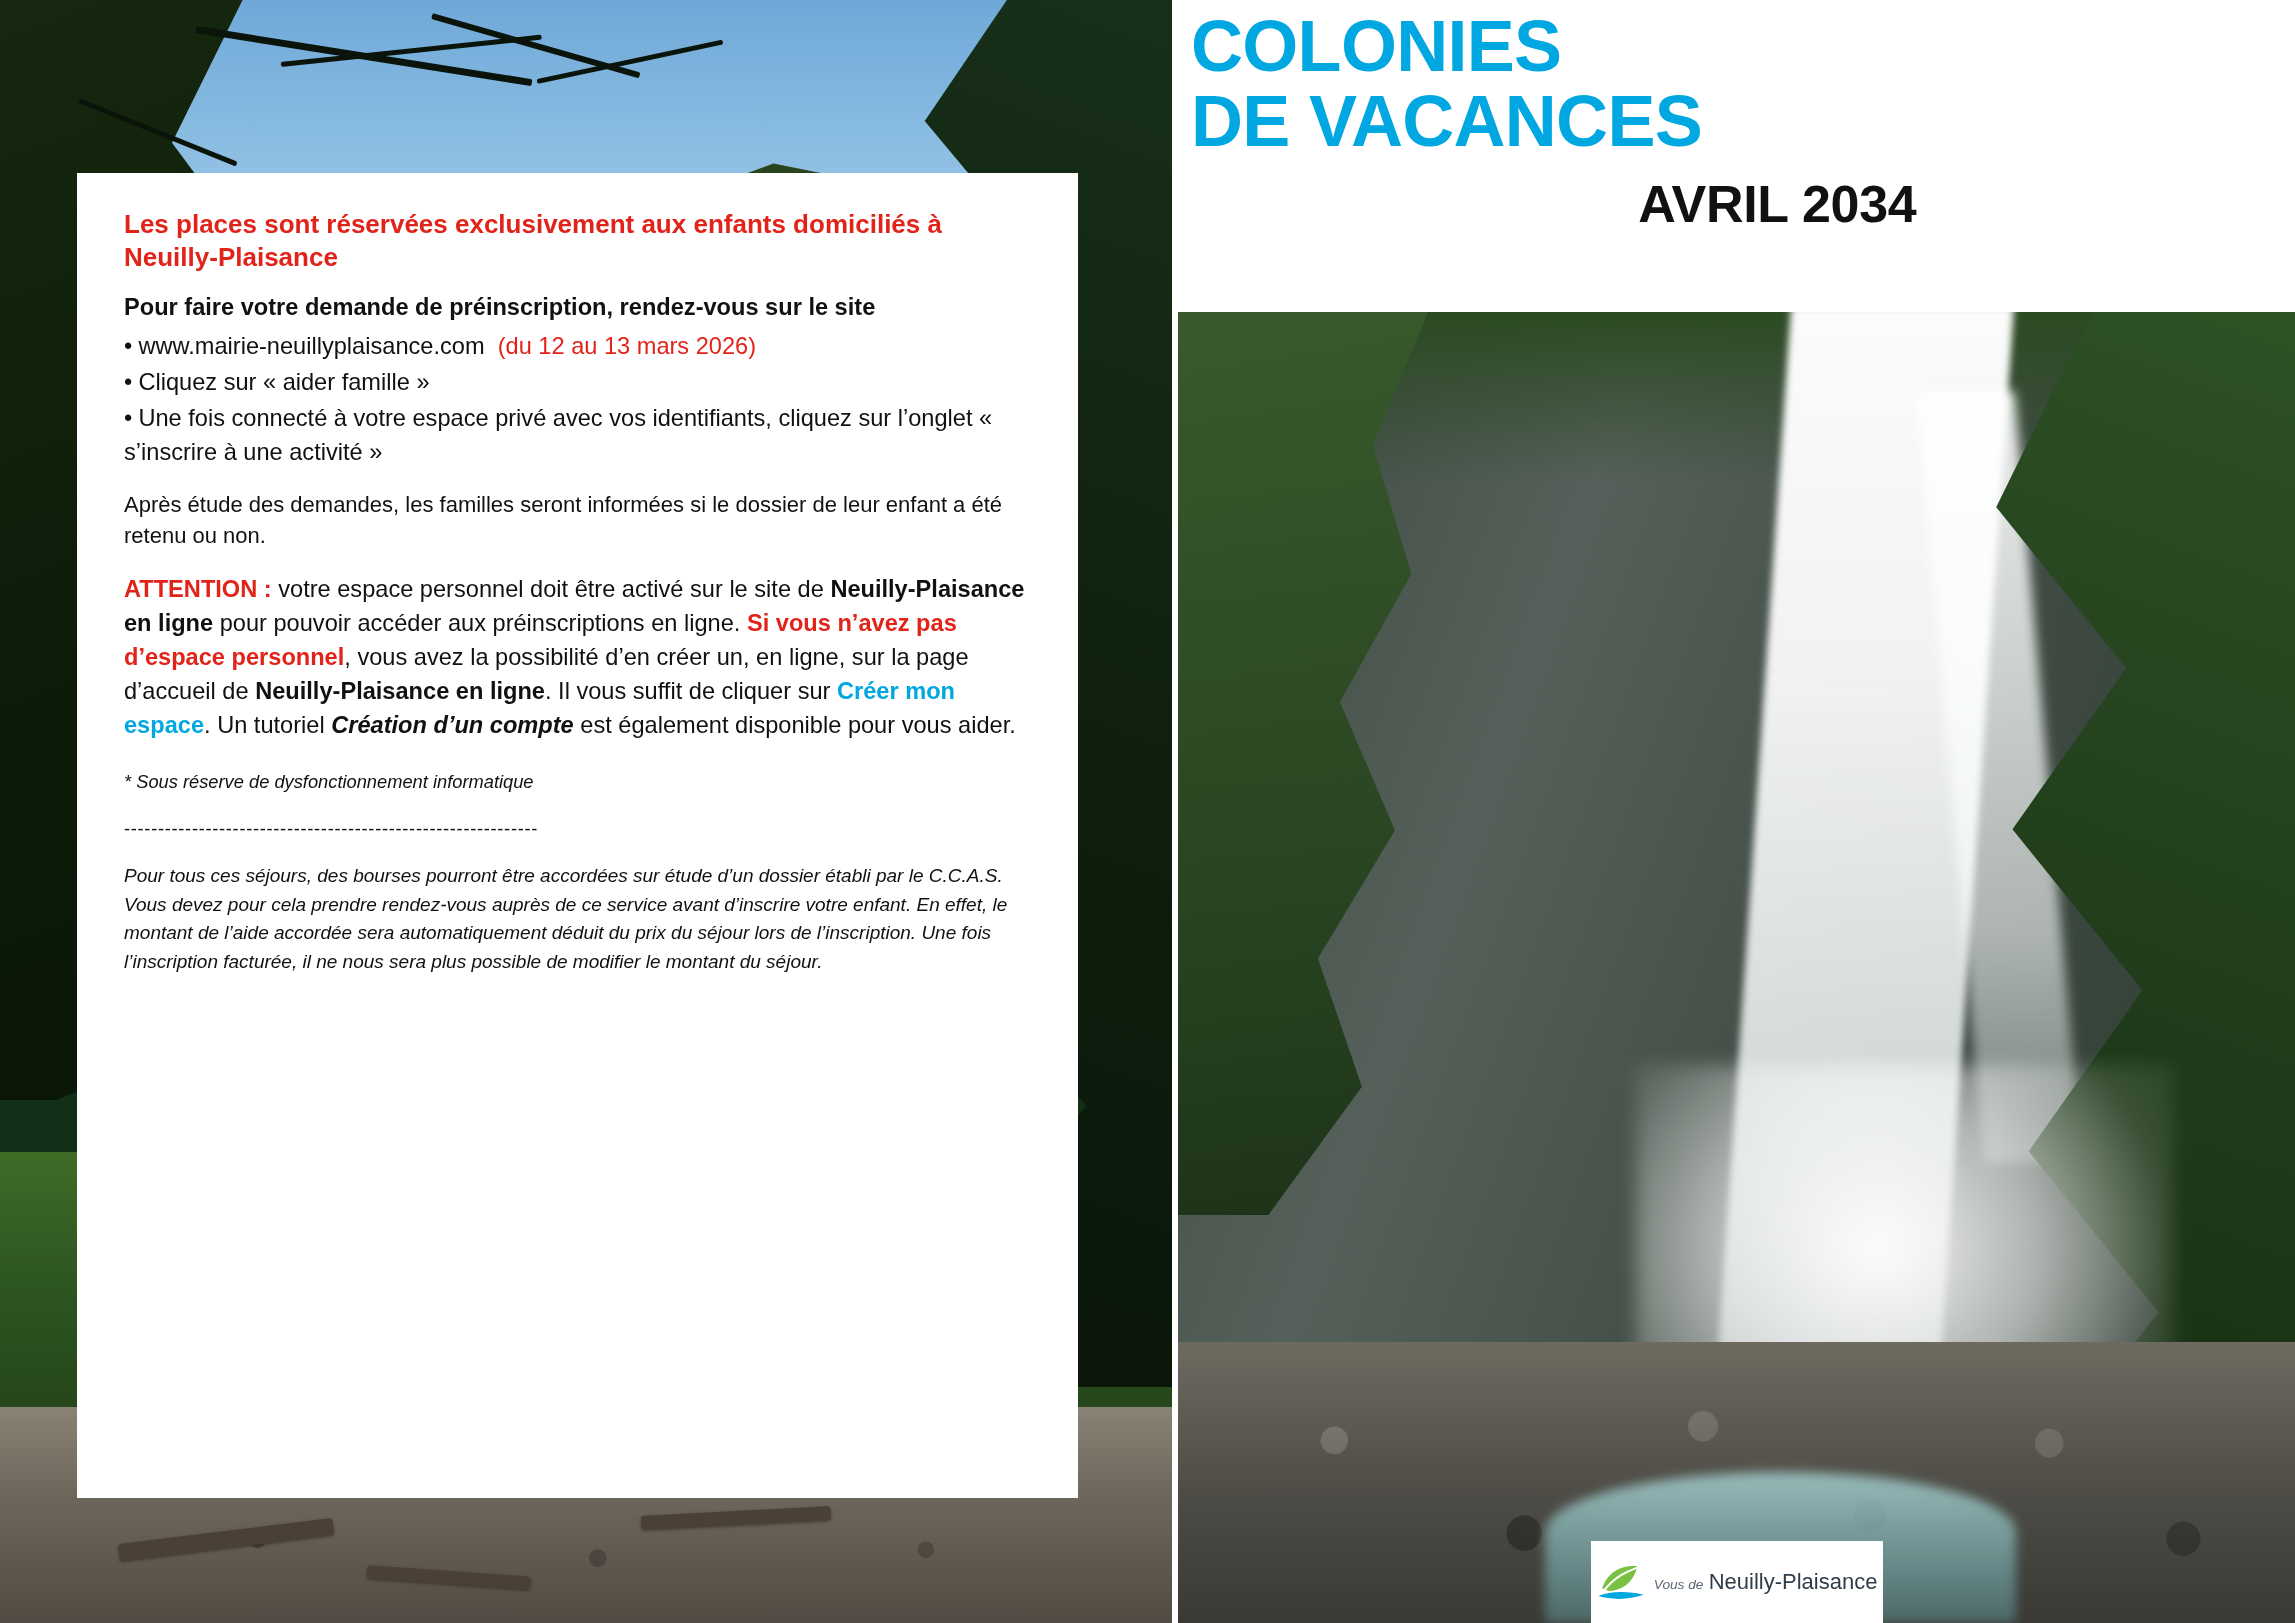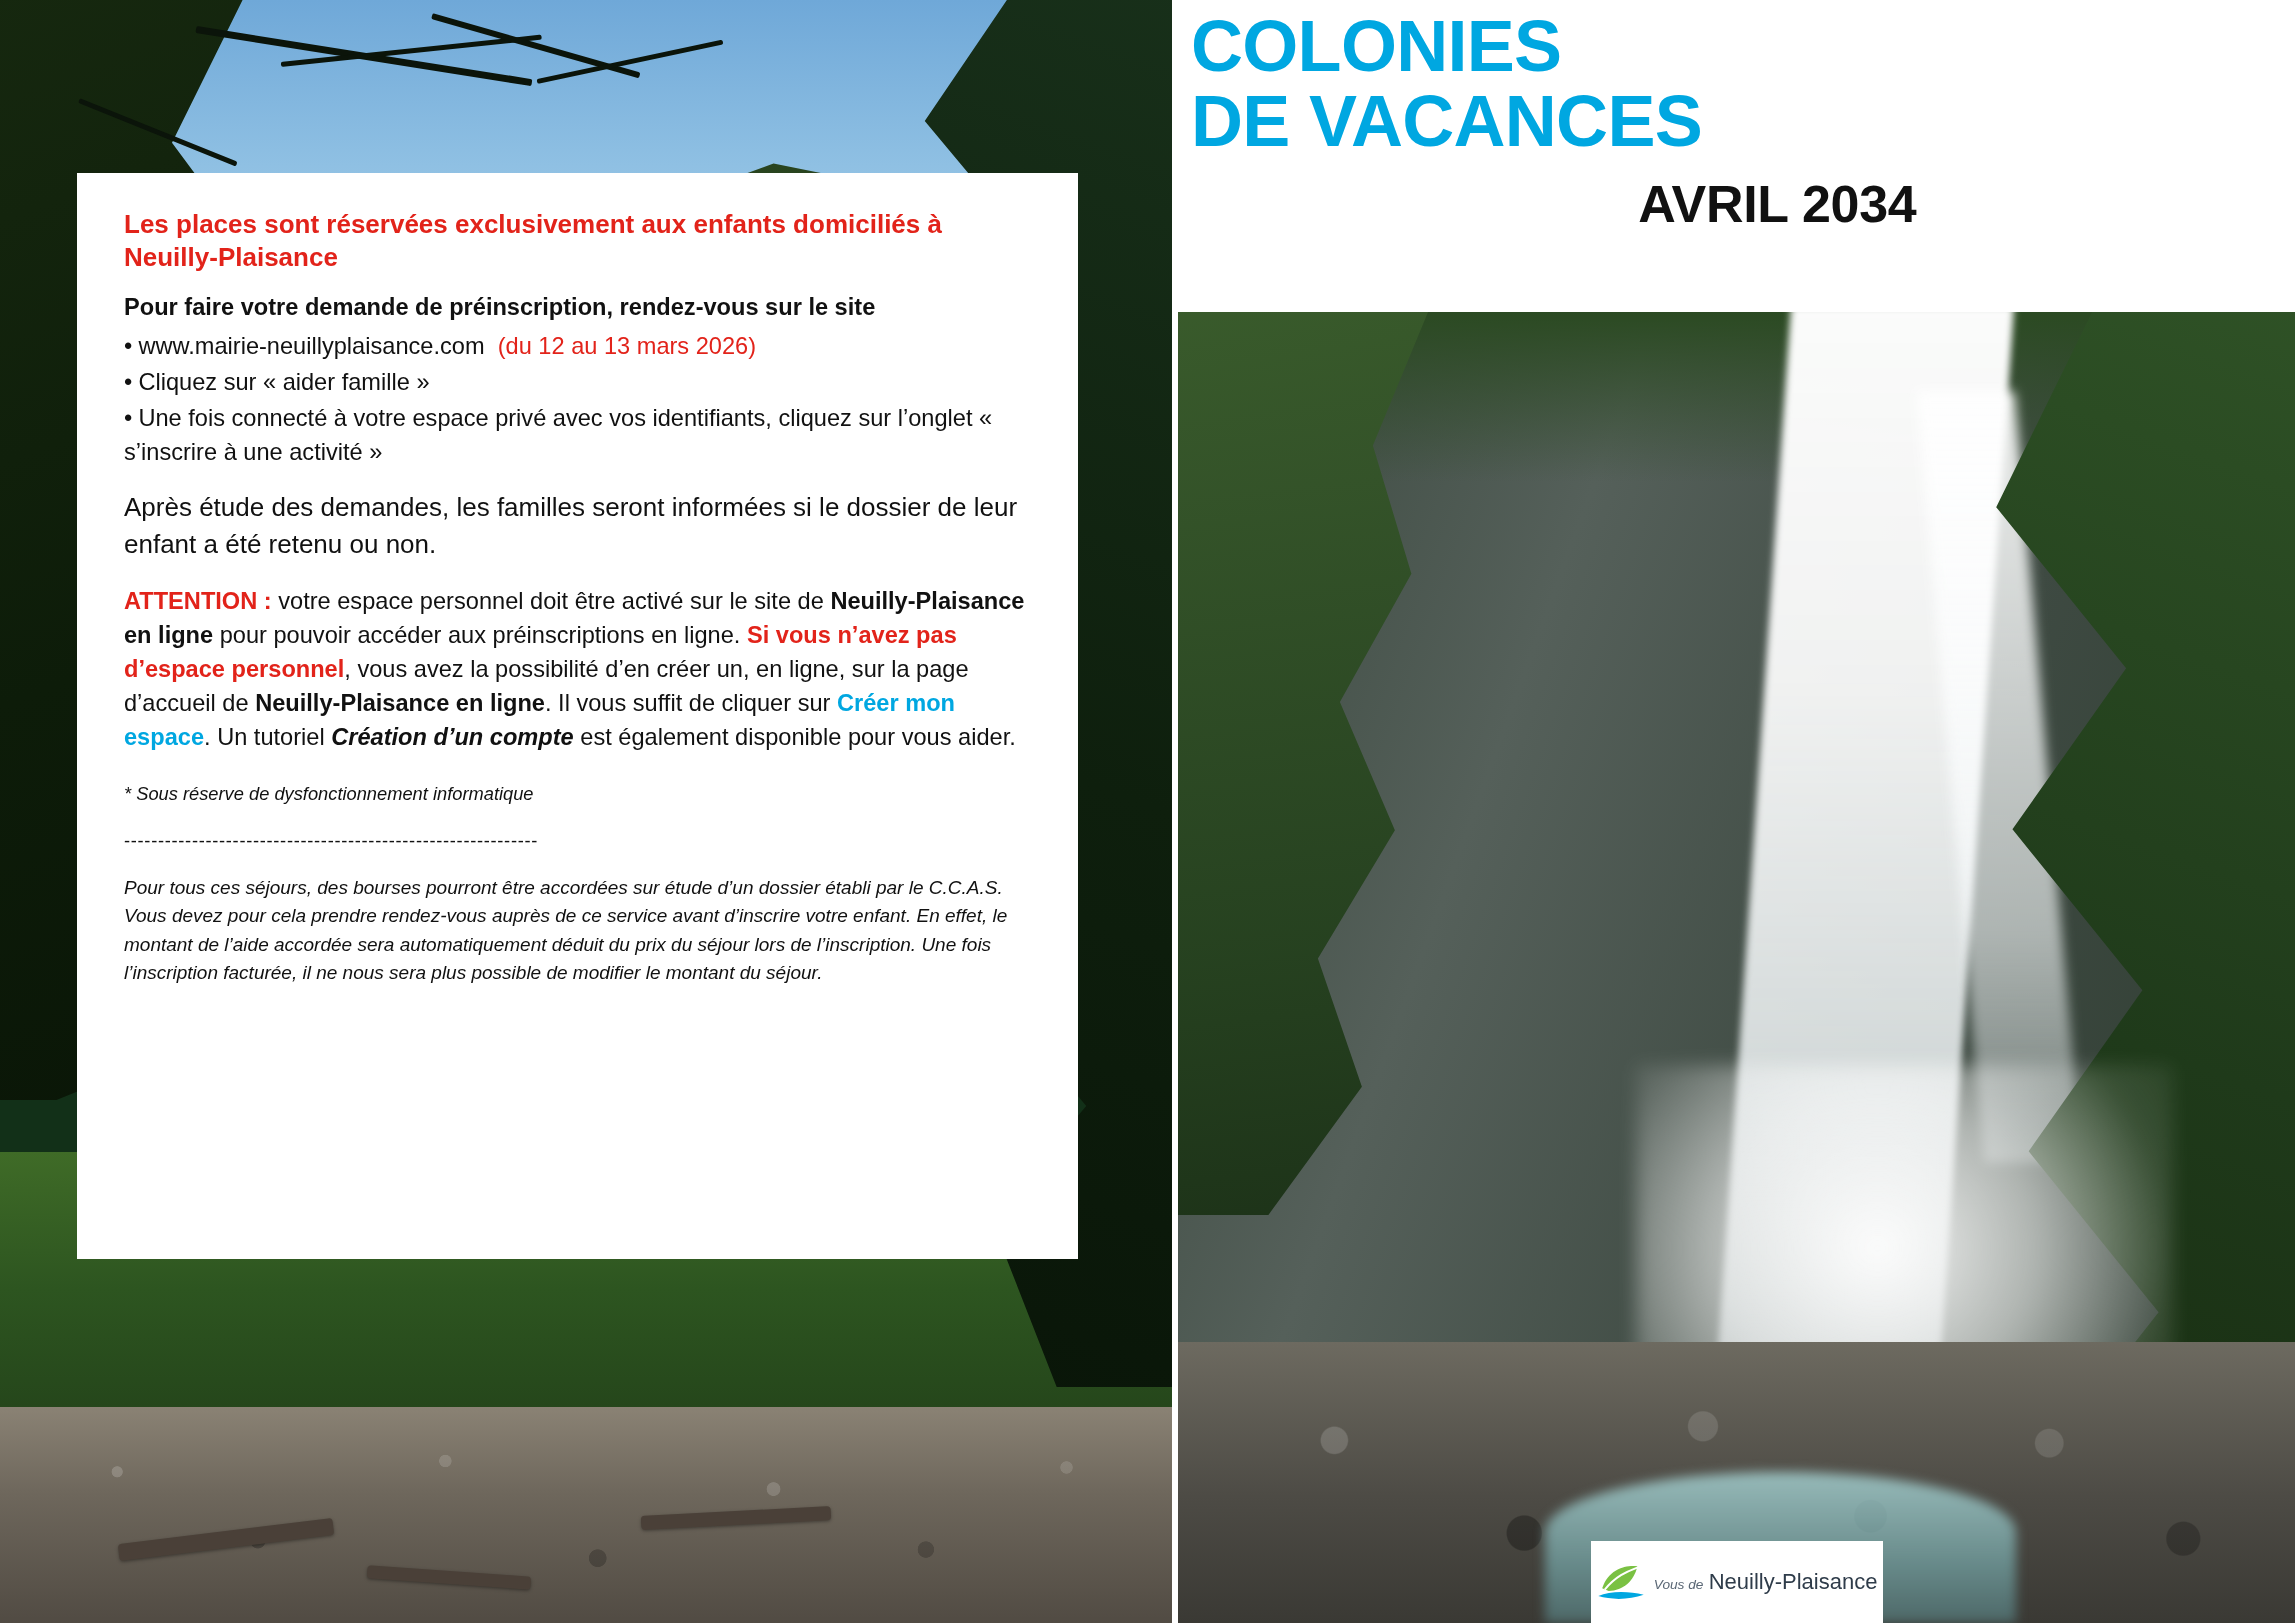--- a/index.html
+++ b/index.html
@@ -90,21 +90,21 @@
     border-radius: 3.9px;
     box-shadow: 0 1.3px 3.3px rgba(0,0,0,0.35);
   }
 
   
   .text-card {
     position: absolute;
     left: 77px;
     top: 173px;
     width: 1001px;
-    height: 1086px;
+    height: 1325px;
     background: #ffffff;
     box-sizing: border-box;
     padding: 35px 47px 26px 47px;
   }
   .tc-red-bold {
     color: #e2231a;
     font-weight: bold;
     font-size: 26px;
     line-height: 1.28;
     margin: 0 0 17px 0;
@@ -137,21 +137,21 @@
     padding-left: 0;
     position: relative;
   }
   .tc-list li .bullet {
     display: inline-block;
     width: 14.4px;
   }
   .red-paren { color: #e2231a; }
   .tc-para {
     color: #111111;
-    font-size: 26px;
+    font-size: 22px;
     line-height: 1.42;
     margin: 0 0 22px 0;
   }
   .tc-attention {
     color: #111111;
     font-size: 23.6px;
     line-height: 1.44;
     margin: 0 0 26px 0;
   }
   .tc-attention .att-red { color: #e2231a; font-weight: bold; }

